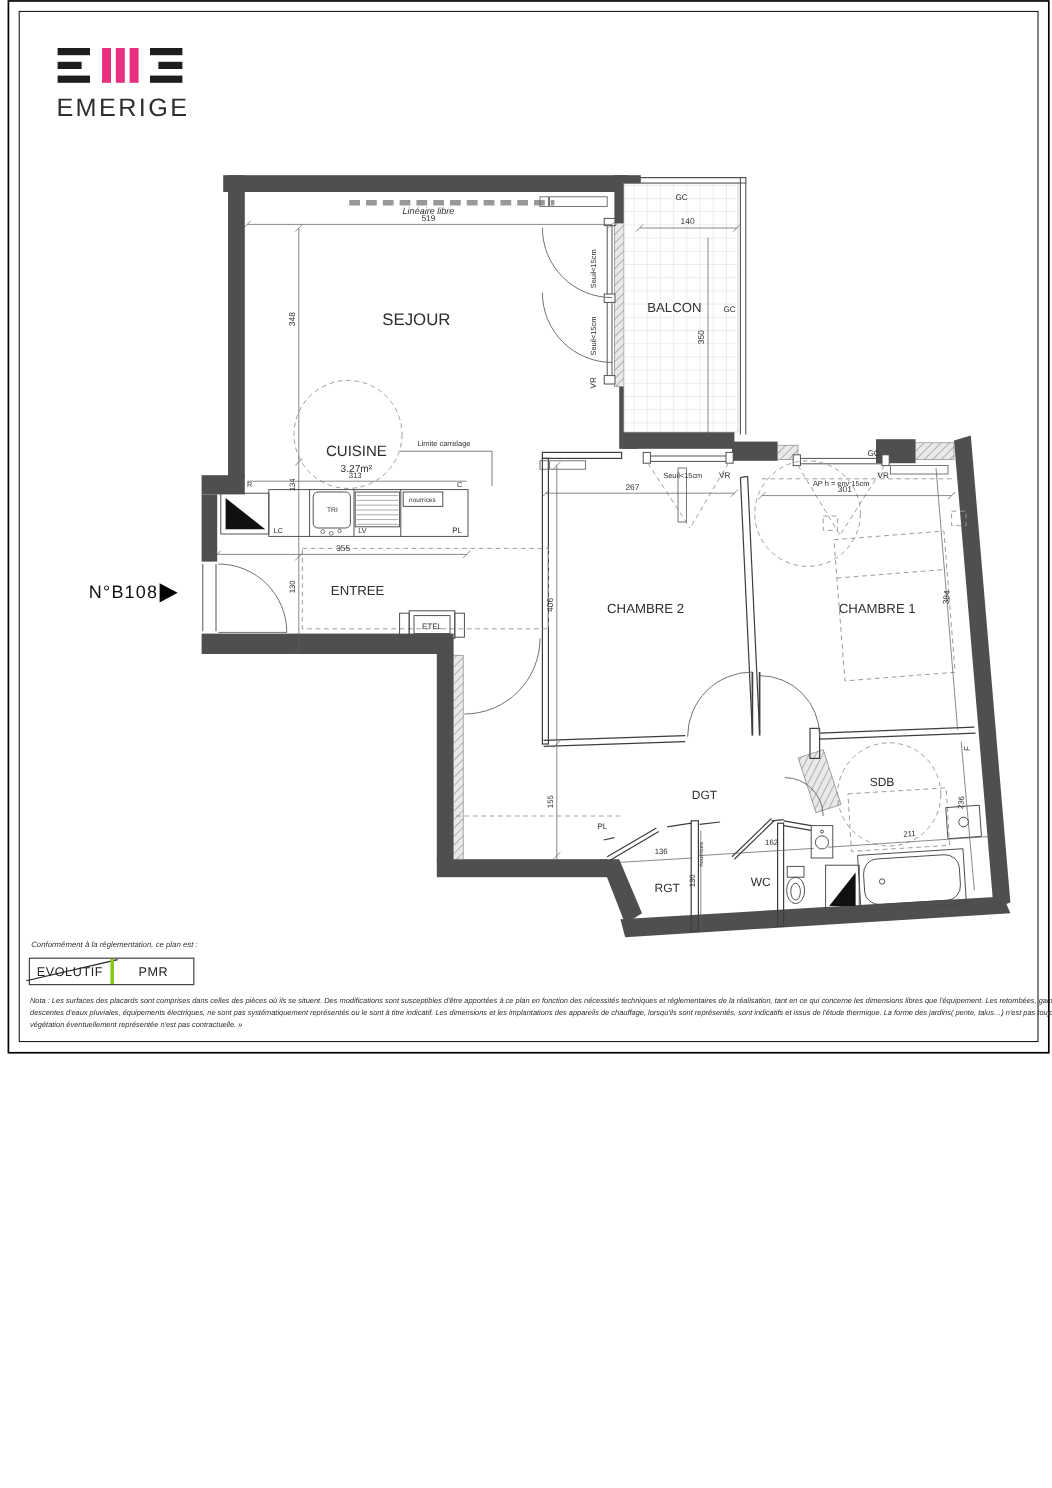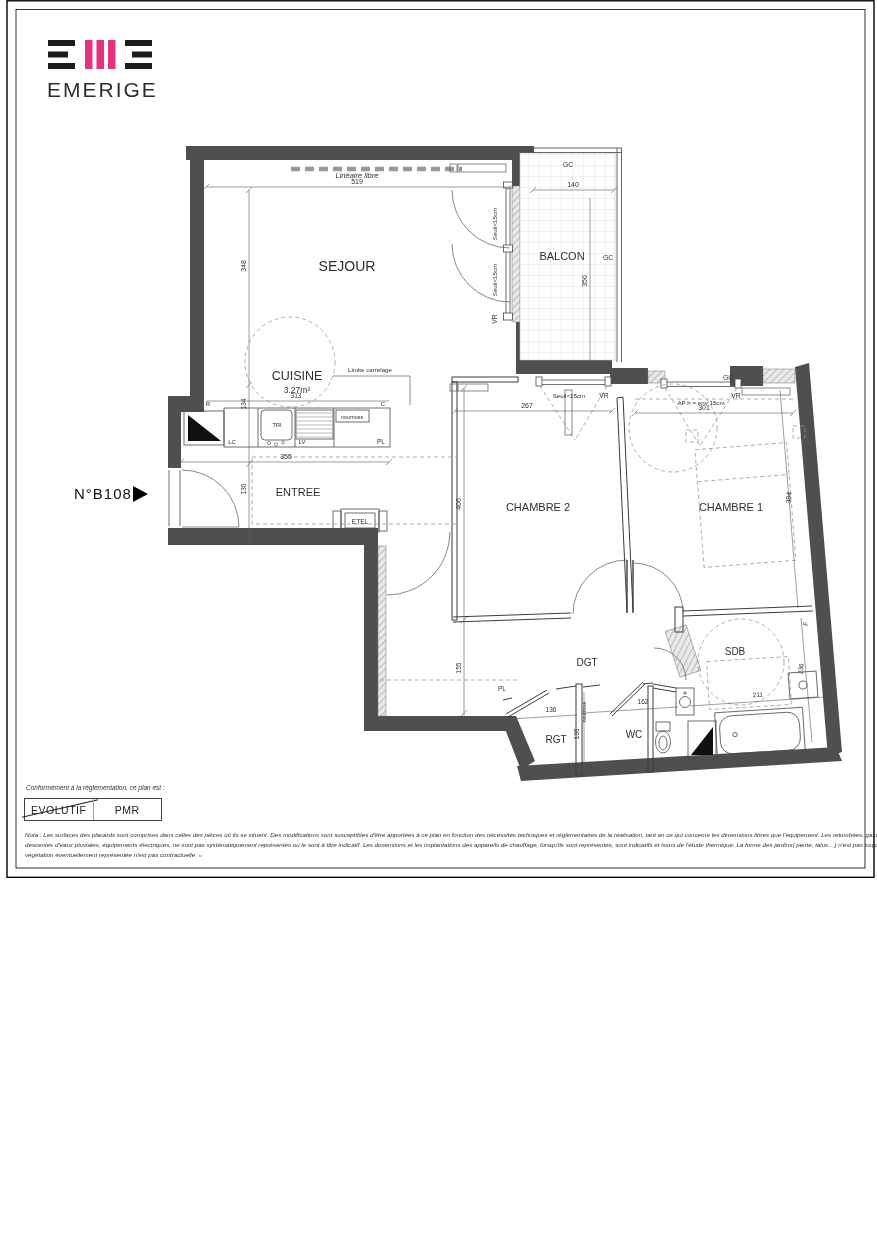--- a/index.html
+++ b/index.html
@@ -7,21 +7,21 @@
         font-family:"Liberation Sans",sans-serif;color:#2c2c2c;}
   .abs{position:absolute;}
   svg text{font-family:"Liberation Sans",sans-serif;fill:#2e2e2e;}
   .unit-label{font-size:15px;letter-spacing:1px;color:#111;}
   .unit-arrow{width:0;height:0;border-top:8px solid transparent;border-bottom:8px solid transparent;
               border-left:15px solid #000;}
   .legend-caption{font-size:6.5px;font-style:italic;color:#333;}
   .legend-box{display:flex;width:136px;height:21px;border:1px solid #444;}
   .legend-cell{flex:1;display:flex;align-items:center;justify-content:center;
                font-size:10.5px;letter-spacing:.5px;color:#222;position:relative;}
-  .legend-cell + .legend-cell{border-left:1px solid #84cc16;justify-content:center;}
+  .legend-cell + .legend-cell{border-left:3px solid #84cc16;justify-content:center;}
   .strike{position:absolute;left:-4px;top:9px;width:78px;height:1px;background:#222;
           transform:rotate(-13deg);}
   .nota{font-size:6.2px;font-style:italic;color:#2f2f2f;line-height:1.62;width:990px;}
 </style>
 </head>
 <body>
 
 <div class="page">
 
 <svg class="abs" style="left:0;top:0;" width="877" height="880" viewBox="0 0 877 880">

